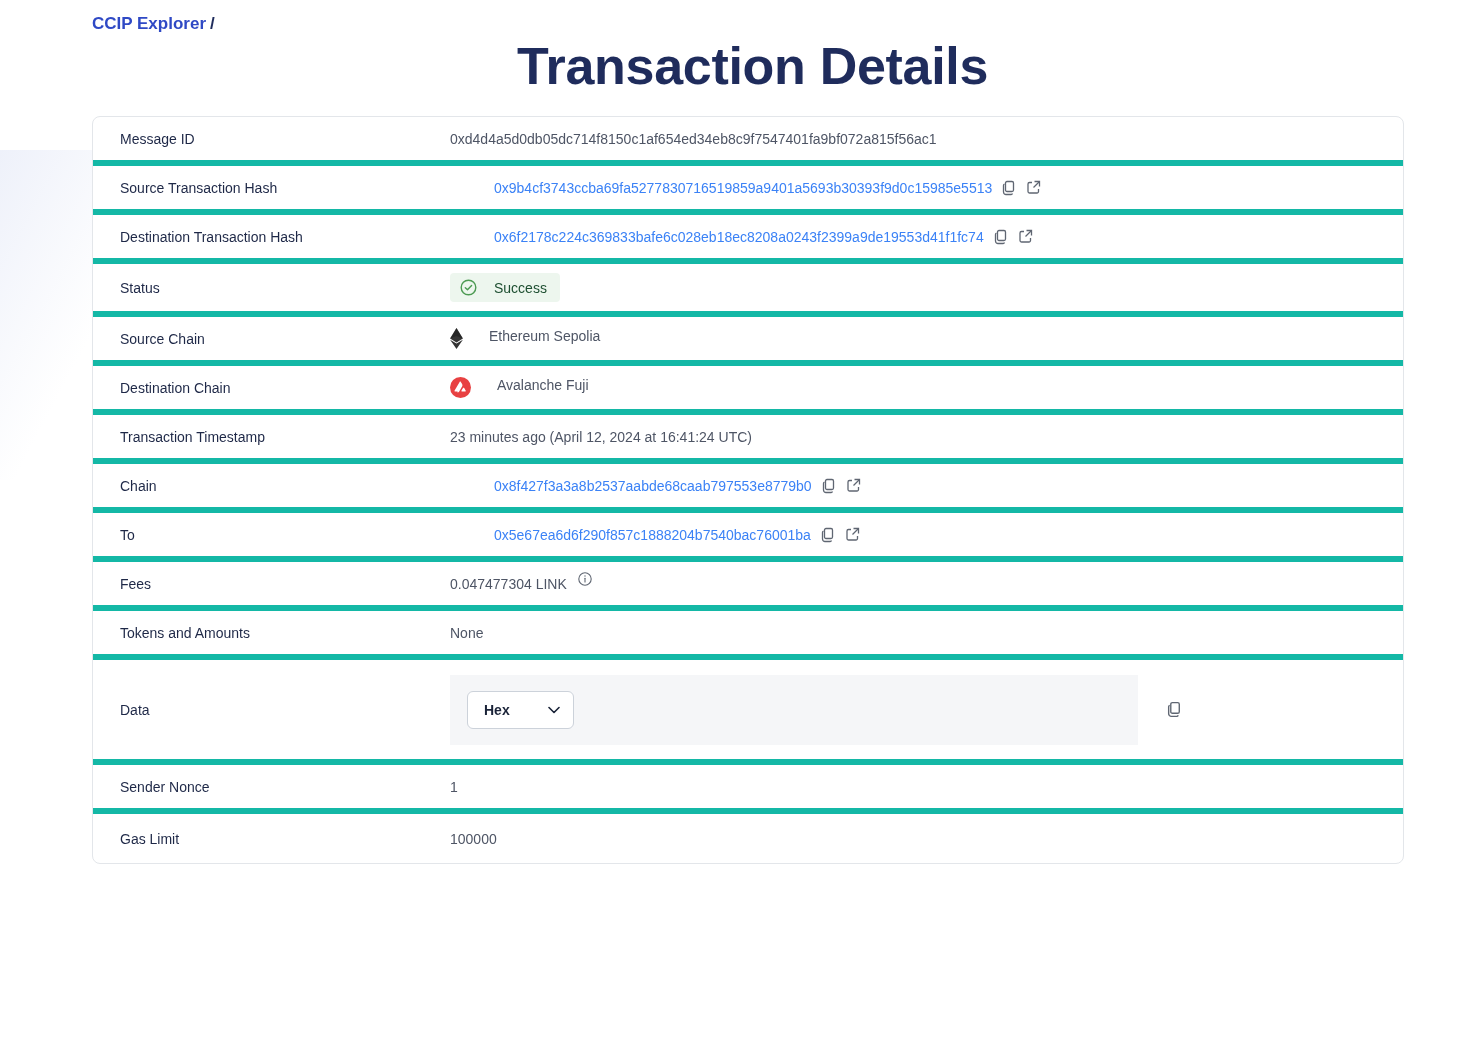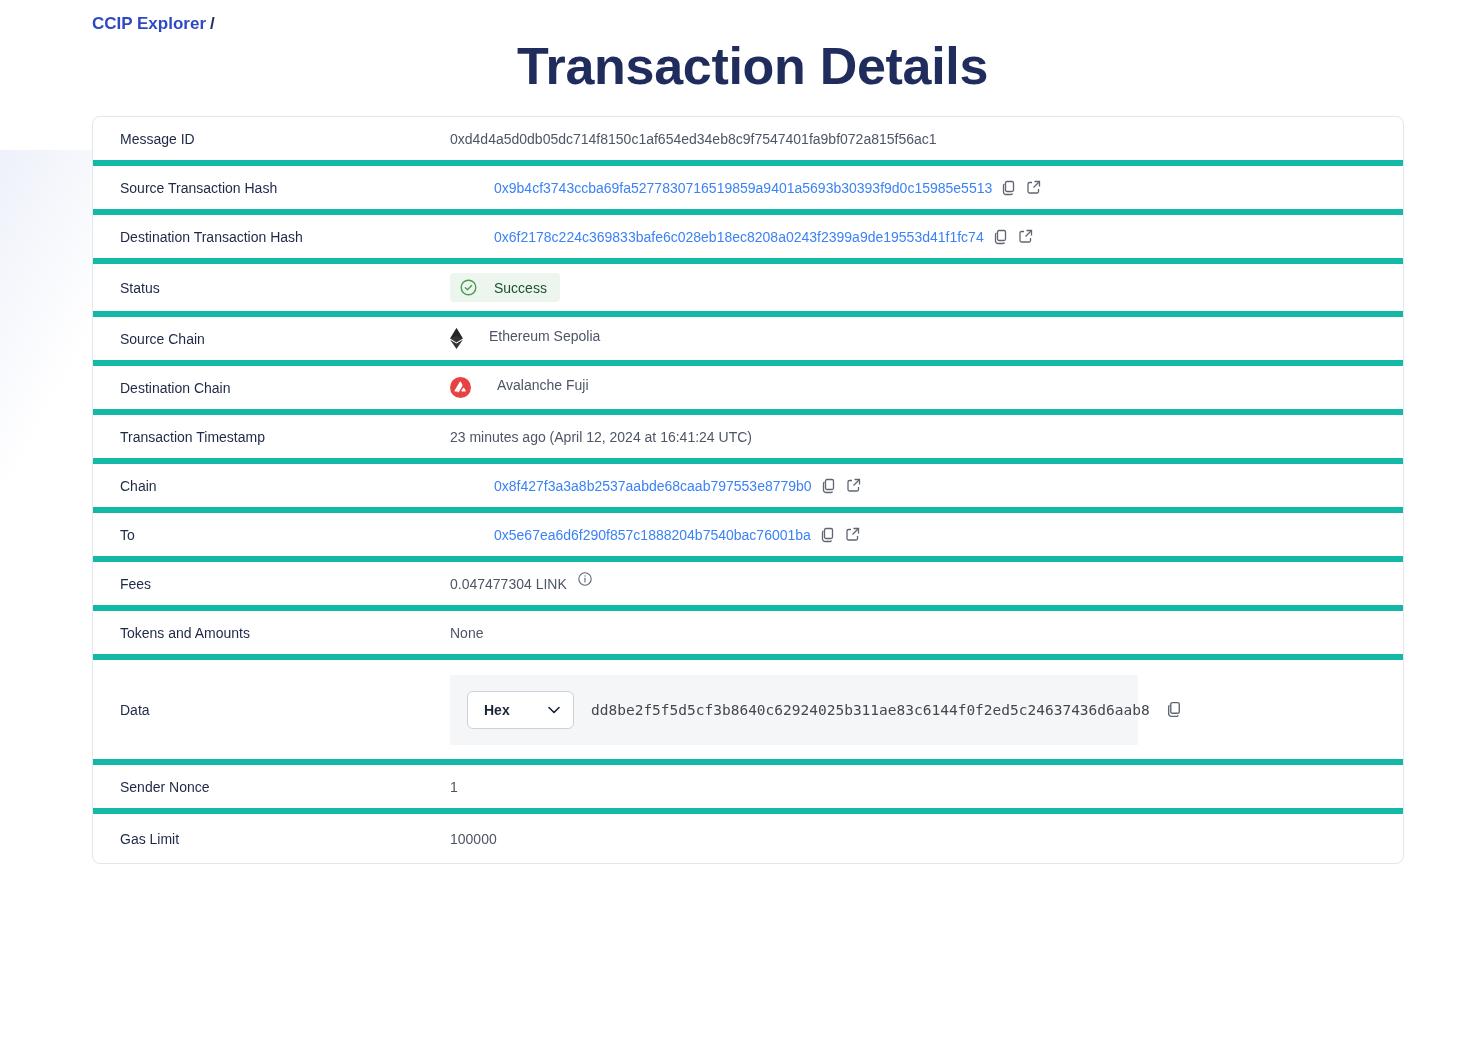--- a/index.html
+++ b/index.html
@@ -336,21 +336,20 @@
       <div class="row-value">
         <div class="data-box">
           <div class="hex-select">
             <span>Hex</span>
             <span class="icon-btn">
               <svg width="12" height="8" viewBox="0 0 12 8" fill="none" stroke="#1a2338" stroke-width="1.6" stroke-linecap="round" stroke-linejoin="round">
                   <path d="M1 1.5 6 6.5 11 1.5"></path>
                 </svg>
             </span>
           </div>
-          <span class="mono-data">dd8be2f5f5d5cf3b8640c62924025b311ae83c6144f0f2ed5c24637436d6aab8</span>
         </div>
         <span class="icon-btn data-copy">
           <svg width="17" height="17" viewBox="0 0 16 16" fill="none" stroke="#5f6672" stroke-width="1.3">
               <rect x="4.5" y="1.5" width="8" height="10" rx="1.5"></rect>
               <path d="M11.5 13.5a1.5 1.5 0 0 1-1.5 1h-5A2.5 2.5 0 0 1 2.5 12V5.5a1.5 1.5 0 0 1 1-1.4"></path>
             </svg>
         </span>
       </div>
     </div>
 

